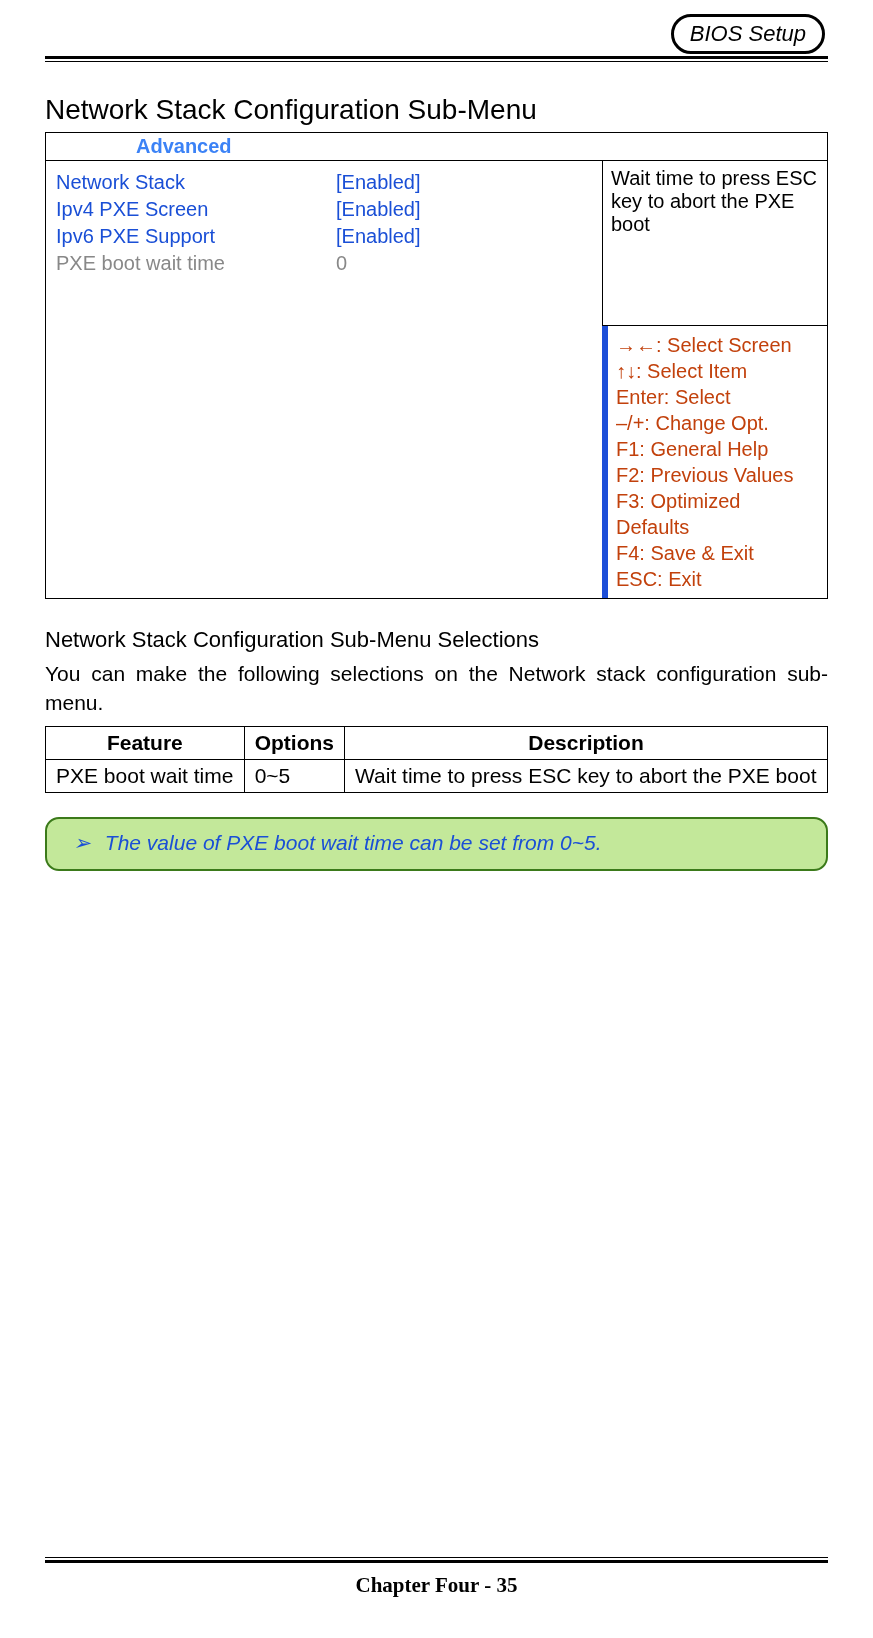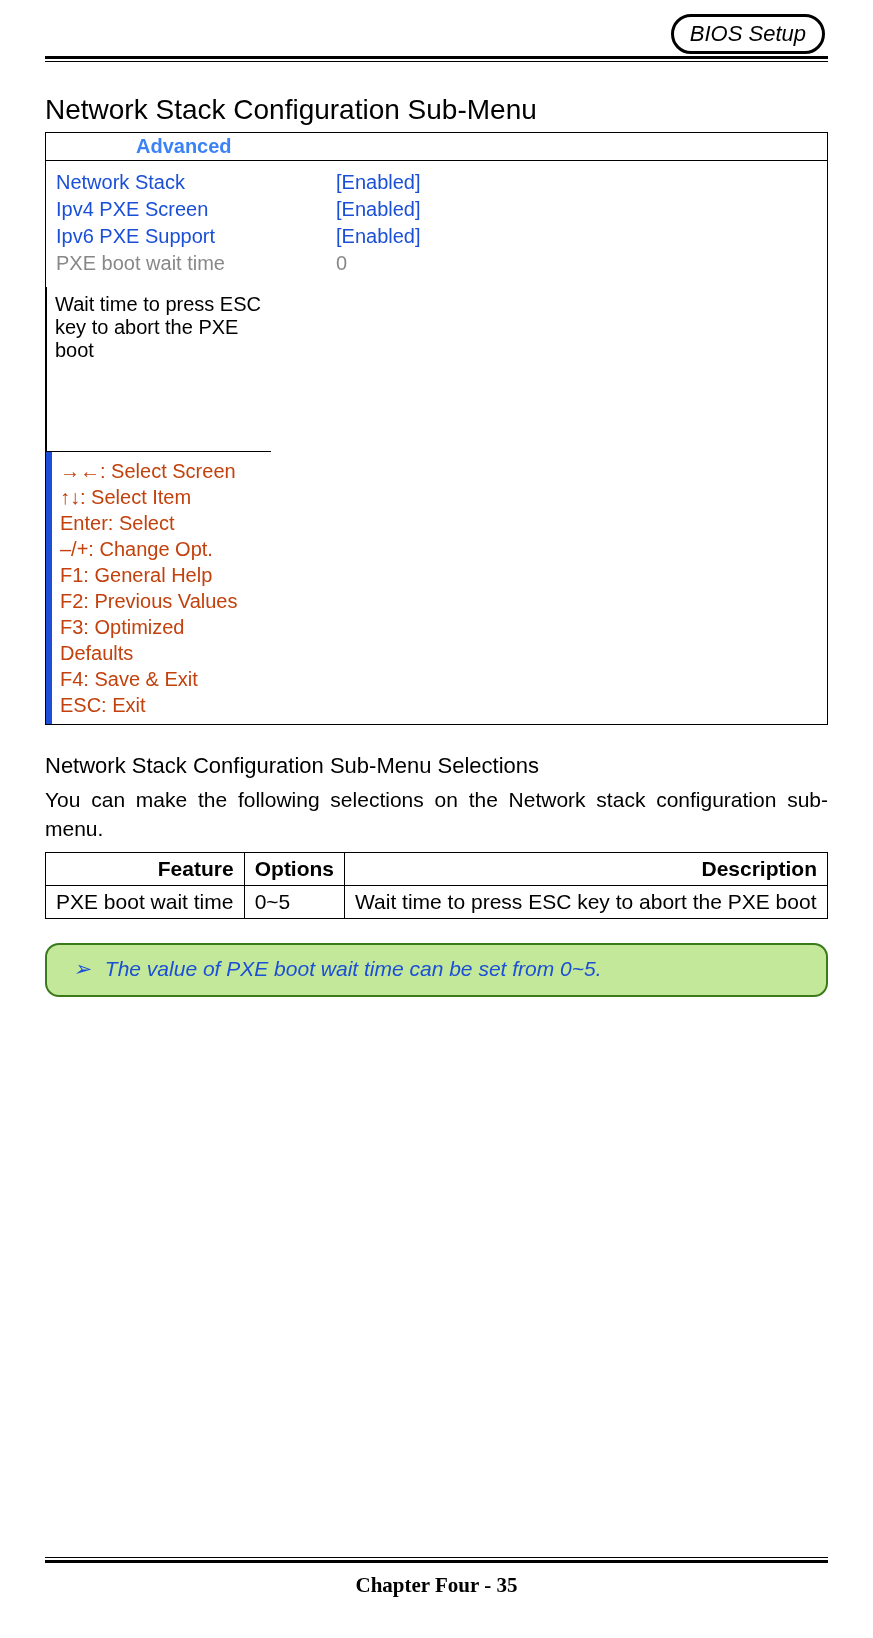--- a/index.html
+++ b/index.html
@@ -53,21 +53,20 @@
       font-size: 20px;
     }
     .bios-header .tab {
       color: #3b82f6;
       font-weight: bold;
       font-size: 20px;
       padding-left: 80px;
     }
     .bios-body {
       display: flex;
-      flex-direction: column;
     }
     .bios-left {
       flex: 1;
       padding: 8px 10px 10px 10px;
       font-size: 20px;
       line-height: 1.35;
     }
     .bios-row { display: flex; }
     .bios-row .label { width: 280px; }
     .bios-row .val { }
@@ -109,21 +108,21 @@
       border-collapse: collapse;
       font-size: 21px;
     }
     table.feature-table th, table.feature-table td {
       border: 1px solid #000;
       padding: 4px 10px;
       text-align: left;
       vertical-align: top;
     }
     table.feature-table th {
-      text-align: right;
+      text-align: center;
       font-weight: bold;
     }
     .note-box {
       margin-top: 24px;
       border: 2px solid #3b7a1a;
       border-radius: 14px;
       background: #c3e89a;
       padding: 10px 18px 14px 18px;
       font-size: 21px;
     }

